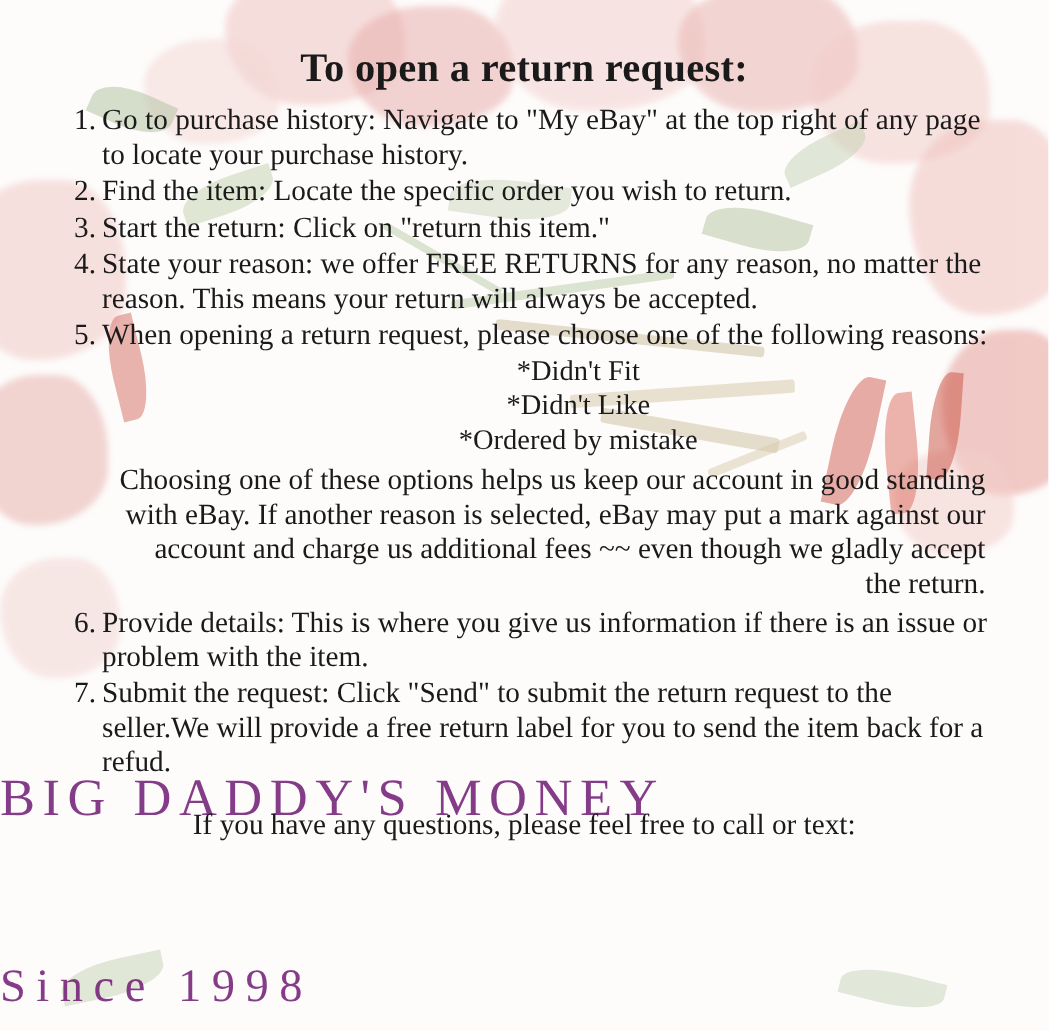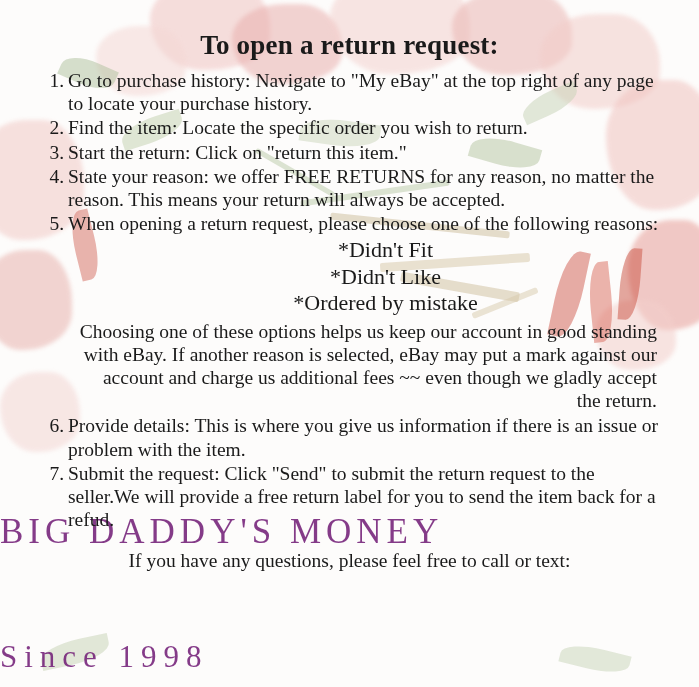--- a/index.html
+++ b/index.html
@@ -102,21 +102,21 @@
     top: 0;
     width: 30px;
     text-align: right;
   }
   .reasons {
     margin: 2px 0 3px 0;
     padding-left: 0;
     text-align: center;
   }
   .reasons div {
-    font-size: 22px;
+    font-size: 19px;
     line-height: 1.2;
     margin-left: 38px;
     text-align: center;
   }
   .note {
     font-size: 19.5px;
     line-height: 1.19;
     text-align: right;
     margin: 2px 0 2px 0;
     padding: 0 8px;

